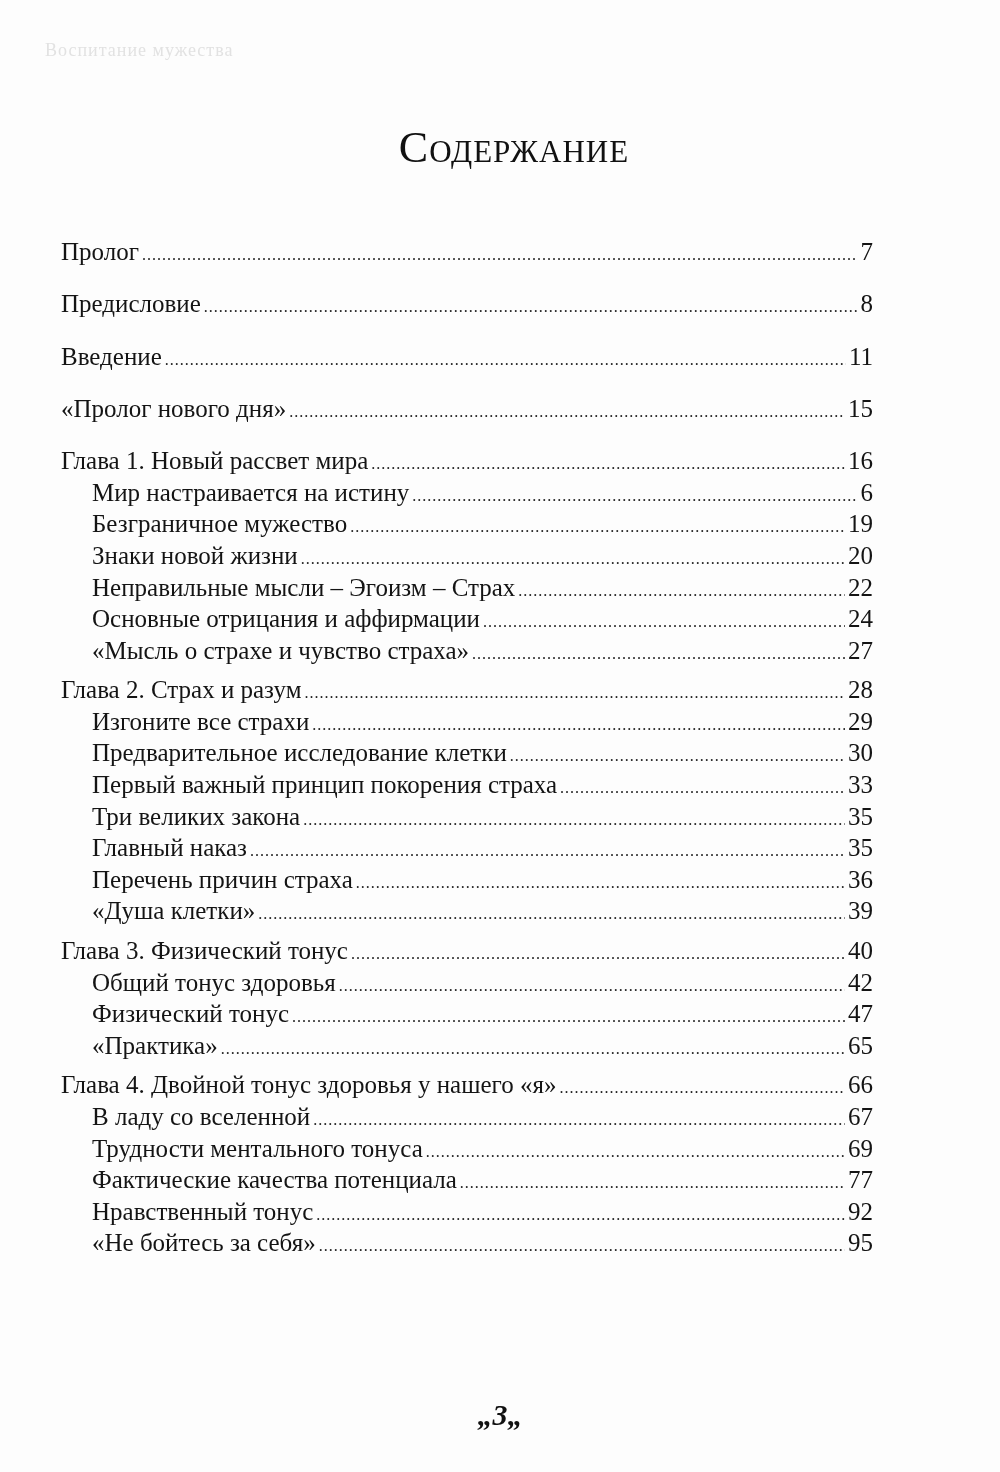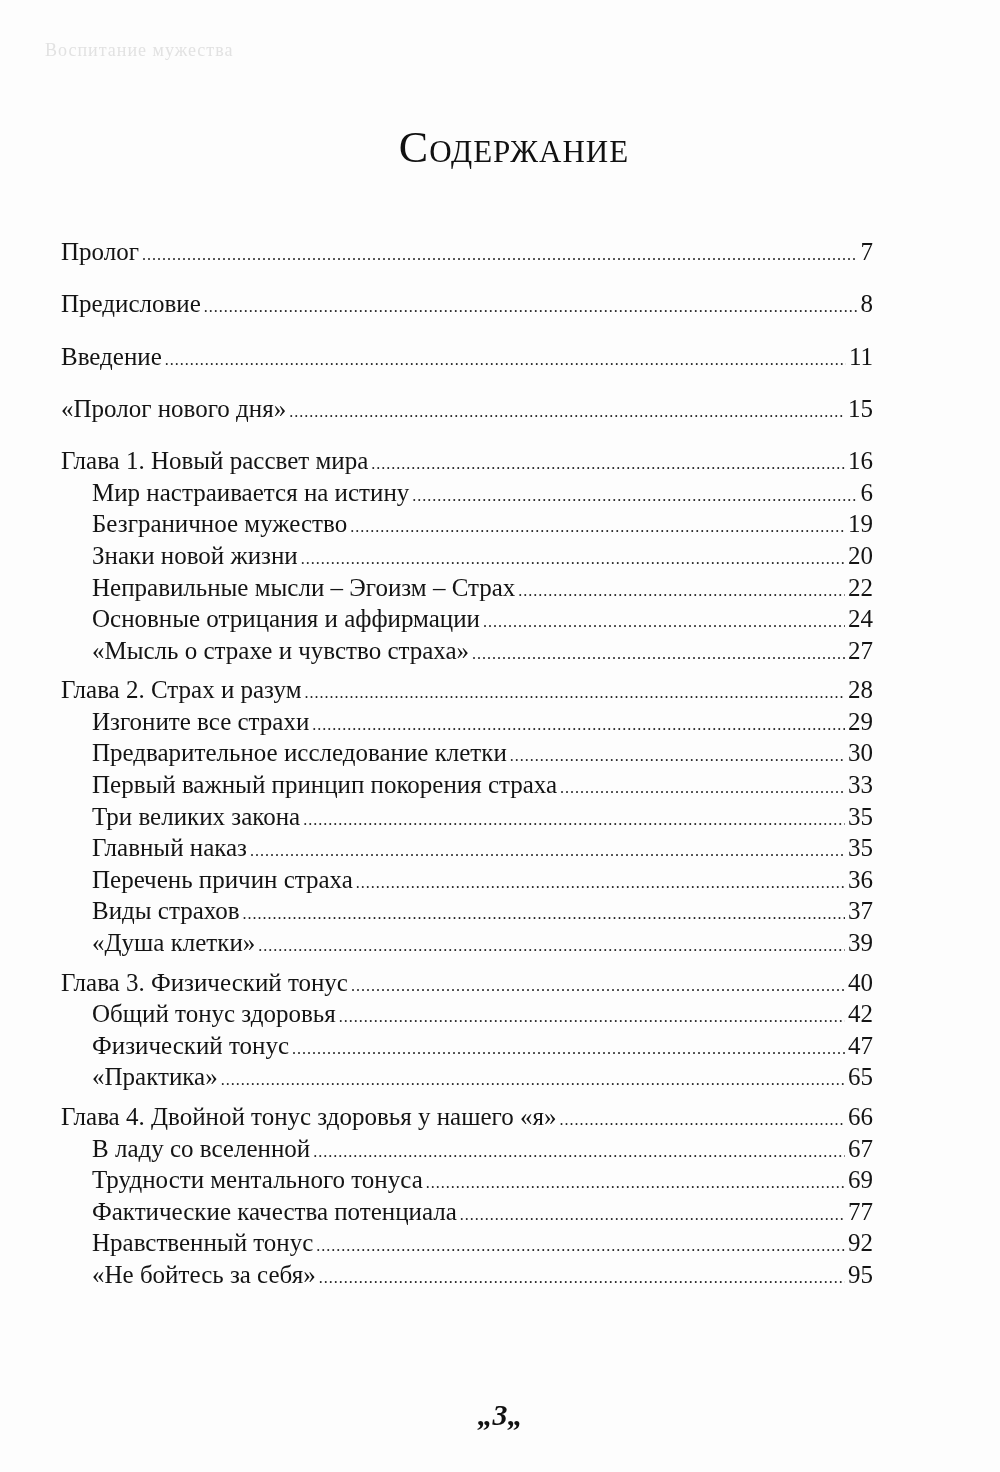--- a/index.html
+++ b/index.html
@@ -192,25 +192,20 @@
     <span class="toc-label">Главный наказ</span>
     <span class="toc-leader"></span>
     <span class="toc-page">35</span>
   </li>
   <li class="toc-item sub">
     <span class="toc-label">Перечень причин страха</span>
     <span class="toc-leader"></span>
     <span class="toc-page">36</span>
   </li>
   <li class="toc-item sub">
-    <span class="toc-label">Виды страхов</span>
-    <span class="toc-leader"></span>
-    <span class="toc-page">37</span>
-  </li>
-  <li class="toc-item sub">
     <span class="toc-label">«Душа клетки»</span>
     <span class="toc-leader"></span>
     <span class="toc-page">39</span>
   </li>
 
   <li class="toc-item chapter">
     <span class="toc-label">Глава 3. Физический тонус</span>
     <span class="toc-leader"></span>
     <span class="toc-page">40</span>
   </li>

